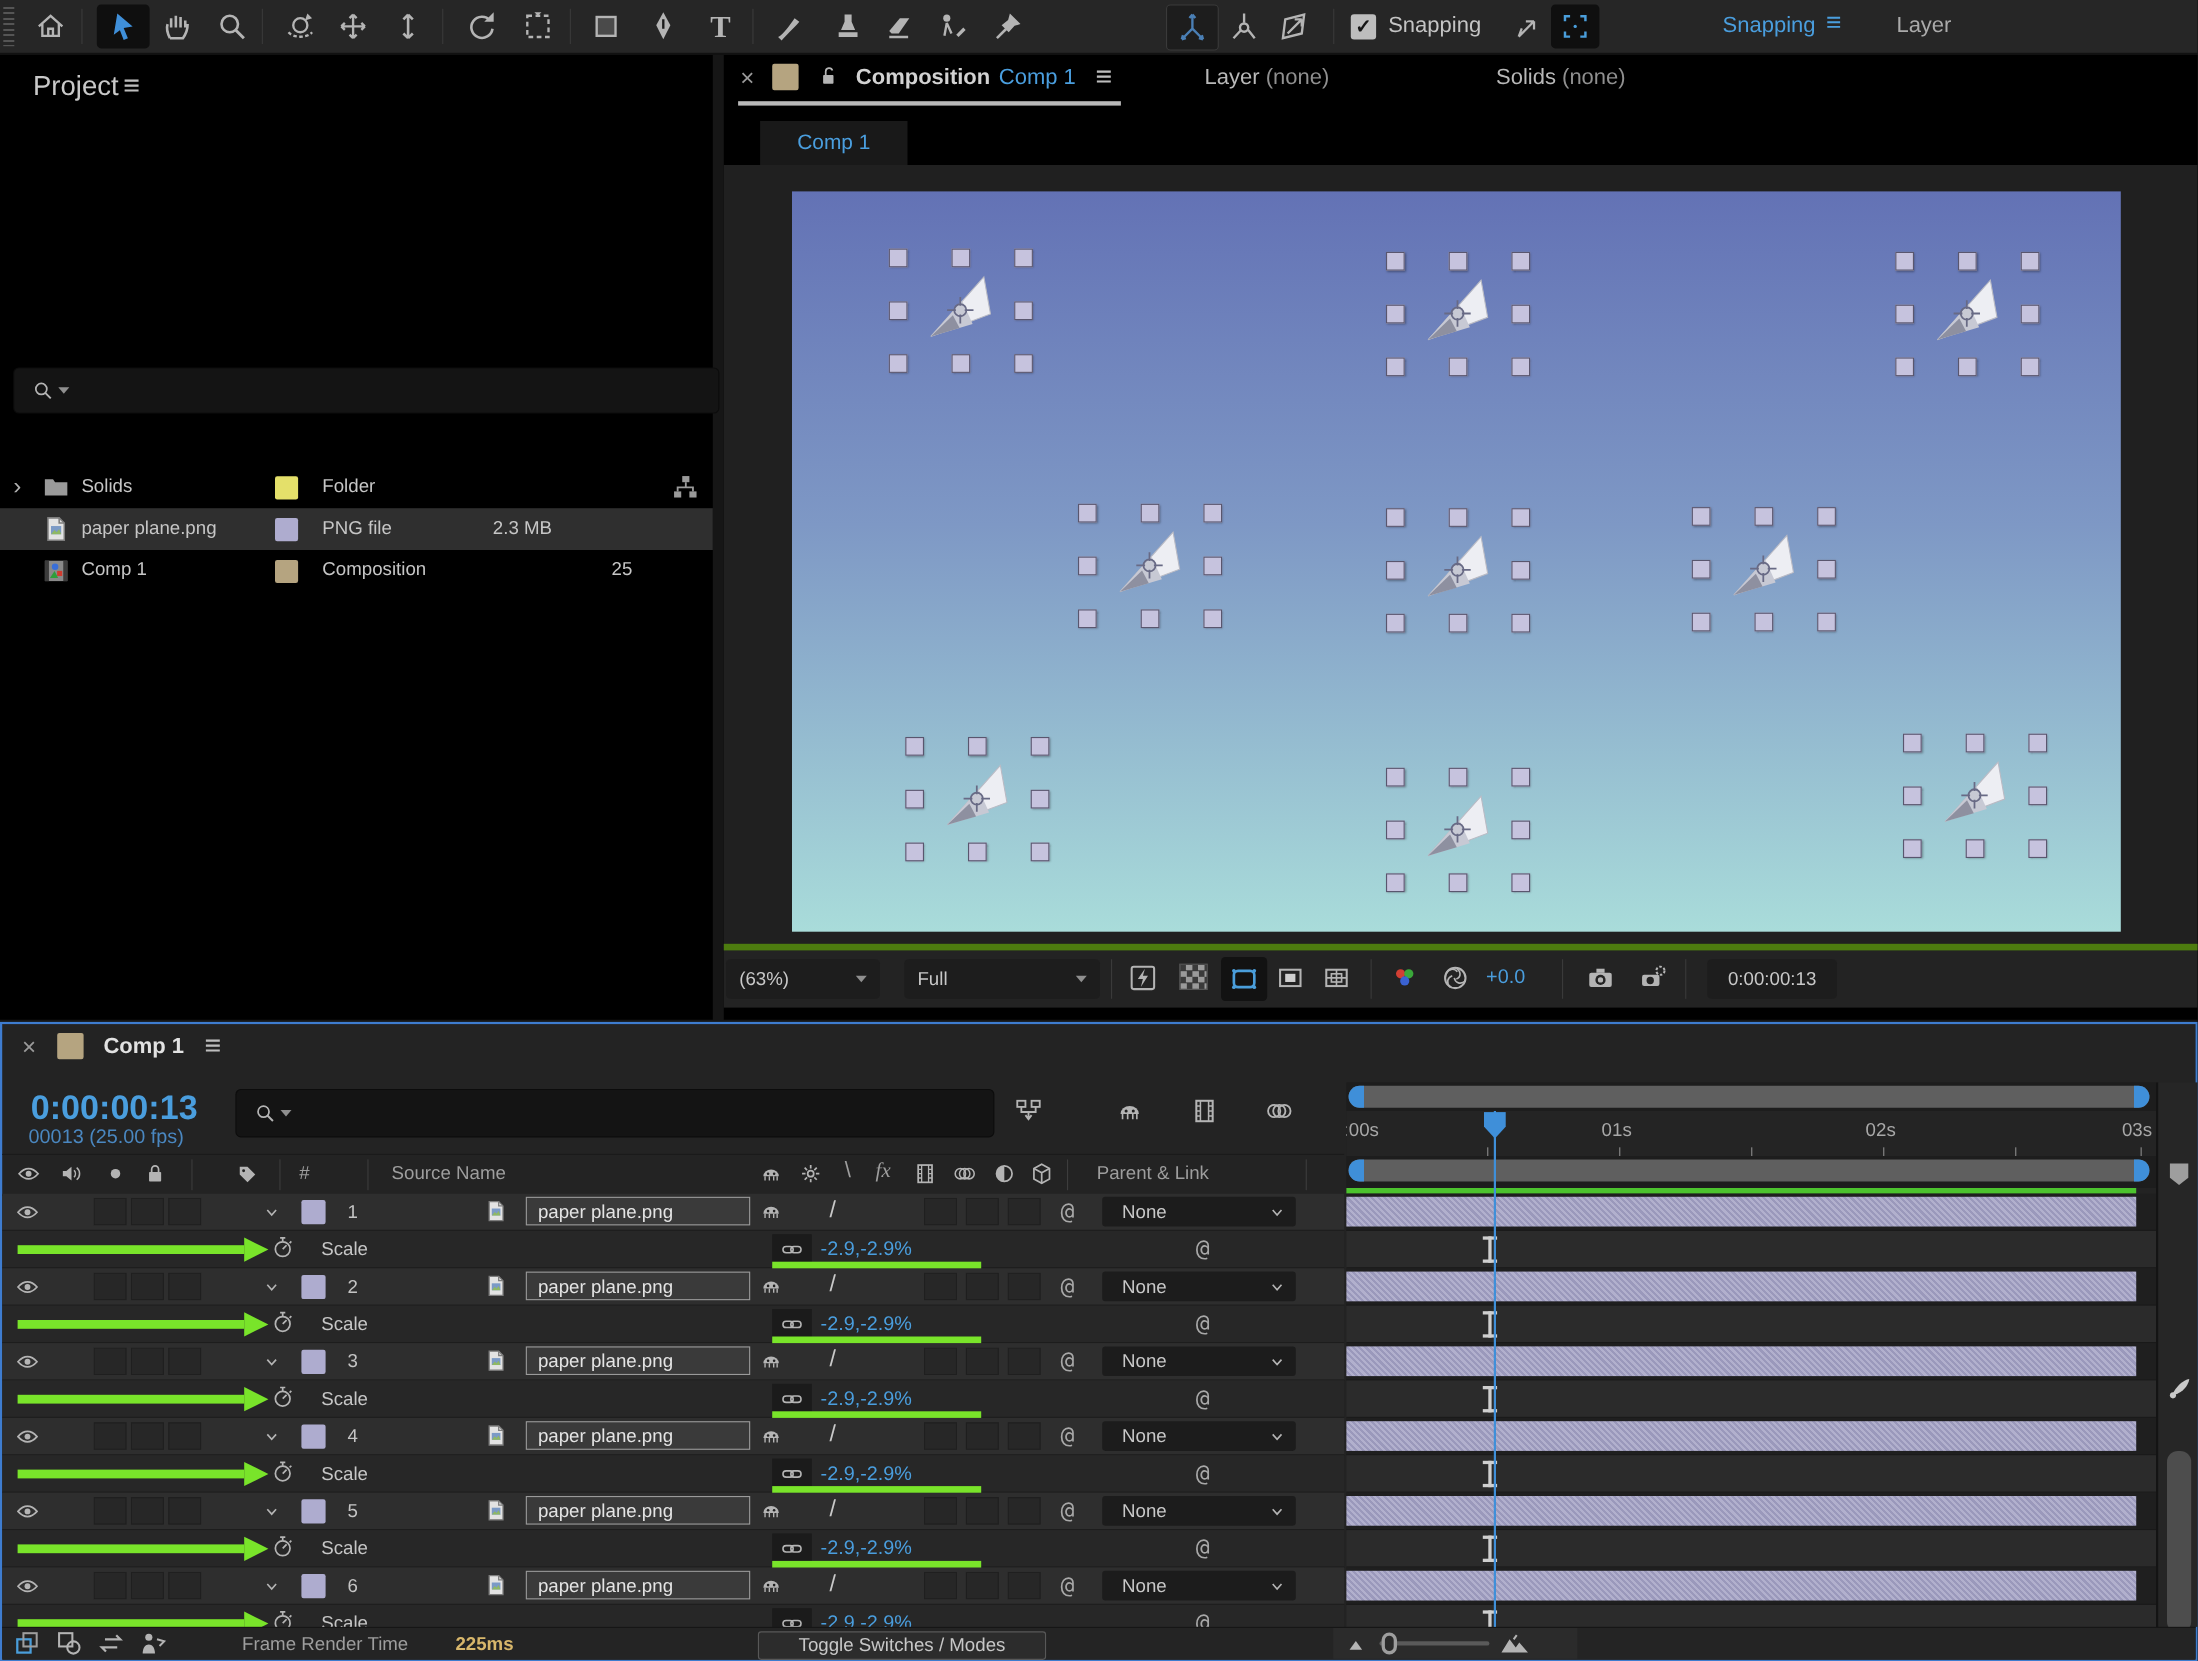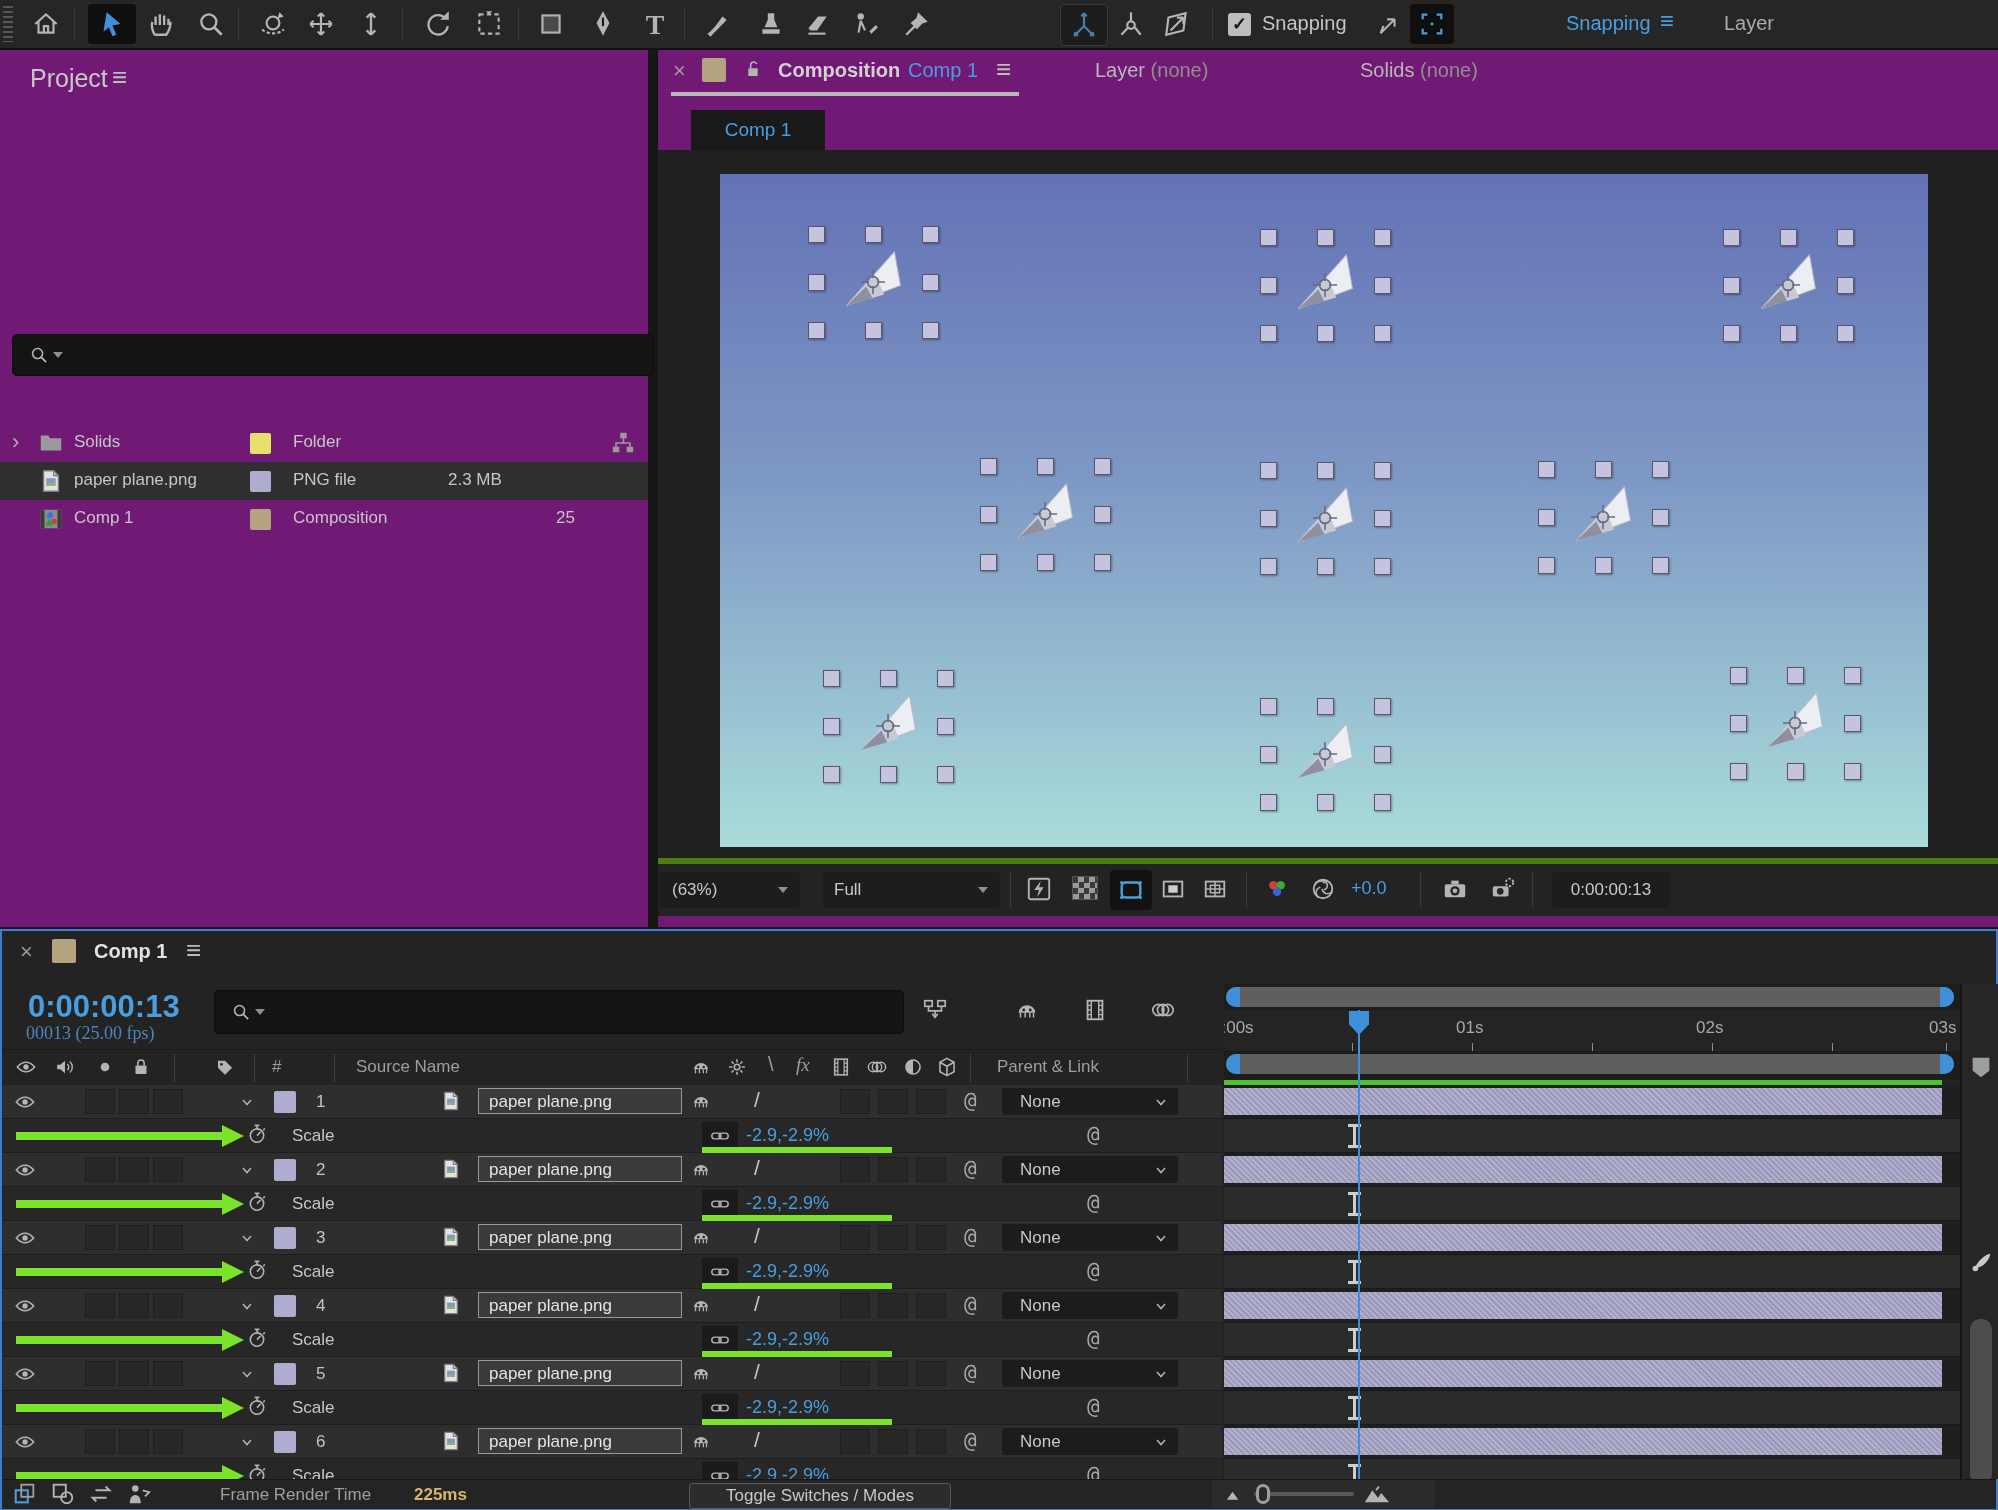--- a/index.html
+++ b/index.html
@@ -15,21 +15,21 @@
   .toolbar{left:0;top:0;width:1998px;height:48px;background:#262626;border-bottom:2px solid #111;}
   .tool{position:absolute;top:9px;width:38px;height:30px;display:flex;align-items:center;justify-content:center;}
   .tsep{position:absolute;top:8px;width:1px;height:32px;background:#3a3a3a;}
   .toolbox{position:absolute;top:4px;height:40px;background:#0f0f0f;border-radius:4px;display:flex;align-items:center;justify-content:center;}
   .grip{position:absolute;left:3px;top:6px;width:10px;height:36px;
         background:repeating-linear-gradient(#555 0 2px,transparent 2px 5px);}
   .snapchk{position:absolute;left:1228px;top:13px;width:23px;height:23px;background:#bdbdbd;border-radius:3px;
            color:#151515;font-weight:bold;font-size:18px;text-align:center;line-height:23px;}
   .tb-label{position:absolute;top:12px;font-size:20px;color:#c4c4c4;}
   
-  .panel{background:#701a75;}
+  .panel{background:#000000;}
   .project{left:0;top:50px;width:648px;height:877px;}
   .comp{left:658px;top:50px;width:1340px;height:877px;}
   .ptitle{position:absolute;left:30px;top:14px;font-size:25px;color:#c8c8c8;}
   .burger{color:#bdbdbd;font-size:26px;line-height:1;}
   .search{position:absolute;background:#141414;border:1px solid #0c0c0c;border-radius:5px;display:flex;align-items:center;padding-left:16px;gap:4px;}
   .caret-dn{width:0;height:0;border-left:5px solid transparent;border-right:5px solid transparent;border-top:6px solid #8f8f8f;}
   .phead{position:absolute;left:0;top:338px;width:648px;height:34px;border-top:1px solid #161616;border-bottom:1px solid #161616;color:#9c9c9c;}
   .phead .cdiv,.prow .cdiv{position:absolute;top:4px;width:1px;height:26px;background:#3d3d3d;}
   .sorttri{position:absolute;left:206px;top:12px;width:0;height:0;border-left:11px solid transparent;border-right:11px solid transparent;border-top:12px solid #2f7fd1;}
   .prow{position:absolute;left:0;width:648px;height:38px;display:block;color:#c6c6c6;}
@@ -51,21 +51,21 @@
   .cbotbar{position:absolute;left:0;top:808px;width:1340px;height:52px;border-top:6px solid #4d7c0f;background:#232323;}
   .chip{position:absolute;top:8px;height:36px;background:#1d1d1d;border-radius:4px;color:#c8c8c8;
         display:flex;align-items:center;justify-content:space-between;padding:0 12px;box-sizing:border-box;font-size:17px;}
   .vsep{position:absolute;top:8px;width:1px;height:36px;background:#3a3a3a;}
   .cbic{position:absolute;top:12px;}
   .checker{width:24px;height:22px;background:repeating-conic-gradient(#9a9a9a 0 25%,#3a3a3a 0 50%);background-size:11px 11px;border:1px solid #555;}
   .maskbox{position:absolute;top:6px;width:42px;height:40px;background:#121212;border-radius:4px;display:flex;align-items:center;justify-content:center;}
   
   .timeline{left:0;top:929px;width:1998px;height:581px;background:#232323;border:2px solid #3e7ccf;box-sizing:border-box;}
   .tl-tc{position:absolute;left:26px;top:58px;font-size:31px;font-weight:bold;color:#4a9ede;}
-  .tl-fps{position:absolute;left:24px;top:92px;font-size:18px;color:#4a87c0;font-family:Liberation Serif, serif;}
+  .tl-fps{position:absolute;left:24px;top:92px;font-size:18px;color:#4a87c0;}
   .tl-hrow{position:absolute;left:0;top:118px;width:1220px;height:36px;border-top:1px solid #1a1a1a;border-bottom:1px solid #1a1a1a;color:#9e9e9e;}
   .hic{position:absolute;top:6px;}
   .hdiv{position:absolute;top:4px;width:1px;height:28px;background:#3d3d3d;}
   .tl-rows{position:absolute;left:0;top:154px;width:1998px;height:394px;overflow:hidden;}
   .trow{position:absolute;left:0;width:1998px;height:34px;}
   .rl{position:absolute;left:0;top:0;width:1220px;height:34px;border-bottom:1px solid #1d1d1d;box-sizing:border-box;}
   .lrow .rl{background:#2e2e2e;} .srow .rl{background:#272727;}
   .rt{position:absolute;left:1222px;top:0;width:736px;height:34px;border-bottom:1px solid #191919;box-sizing:border-box;background:#1f1f1f;}
   .srow .rt{background:#2b2b2b;}
   .lbar{position:absolute;left:0;top:3px;width:718px;height:27px;background:#a6a4c6;

